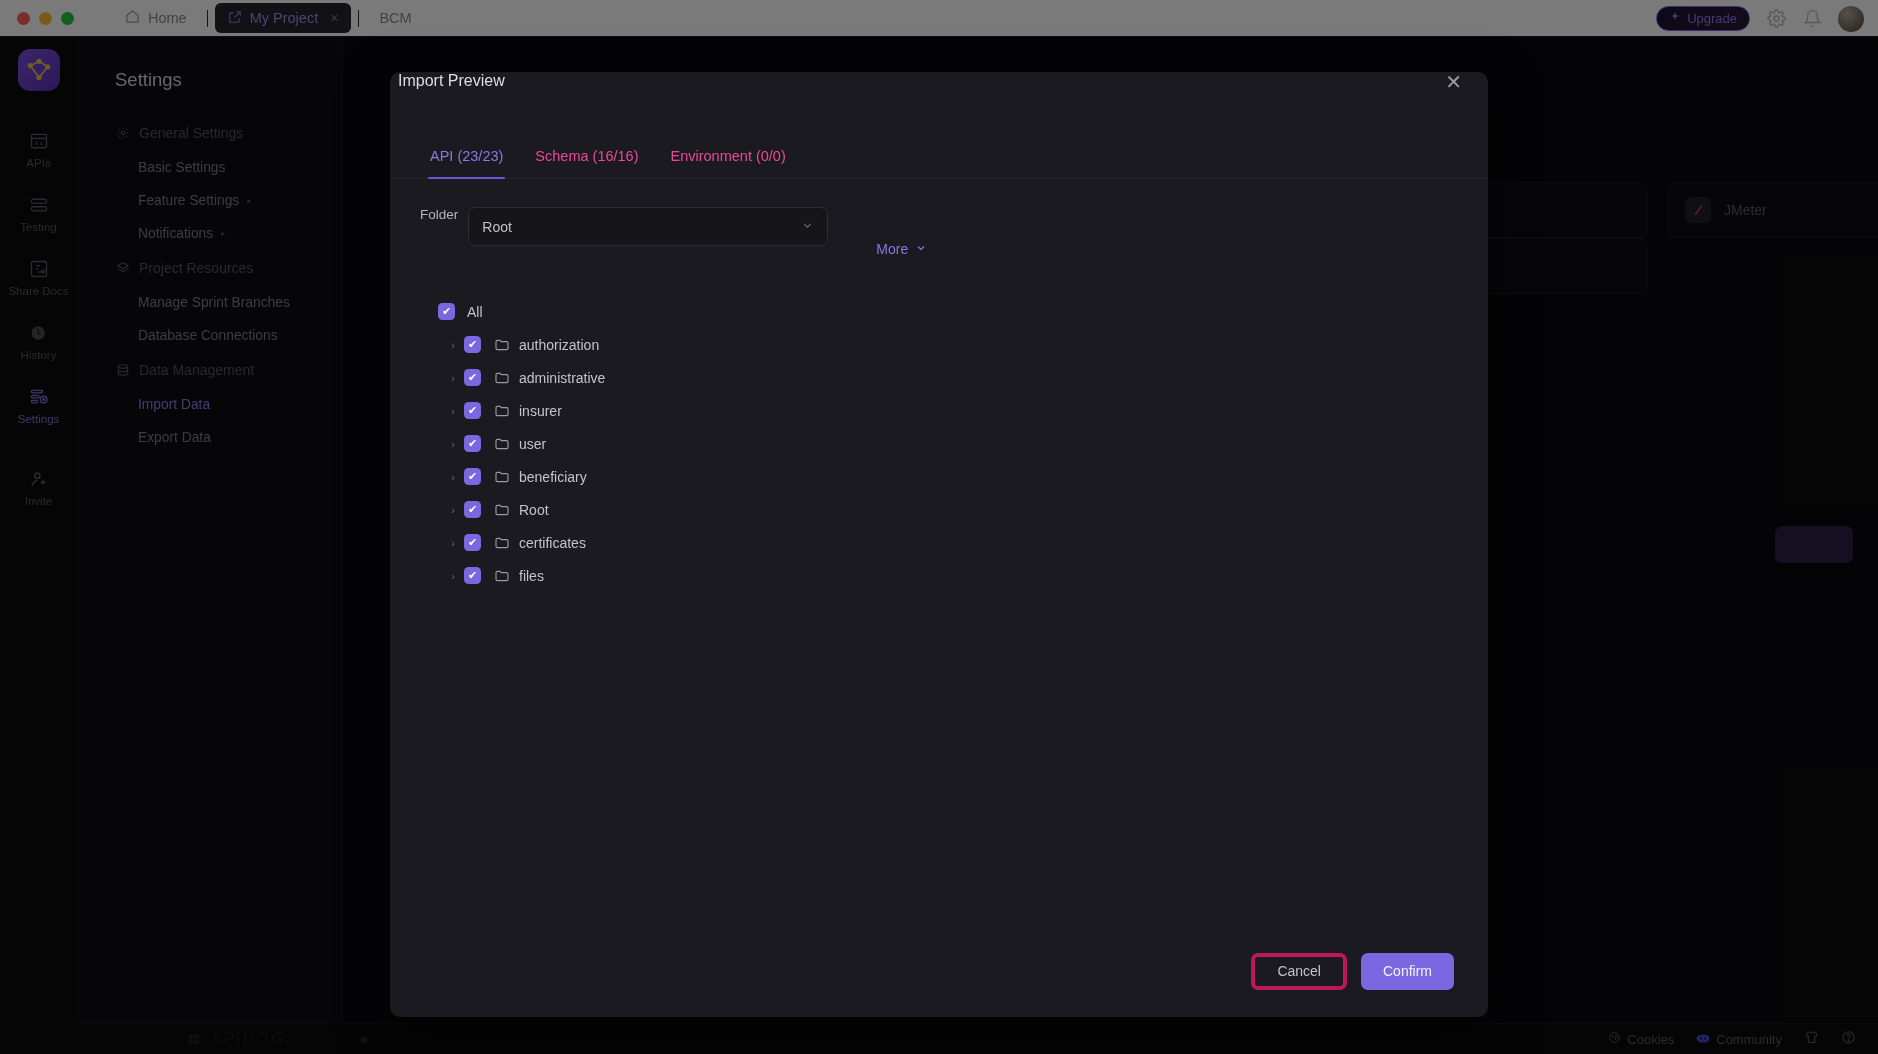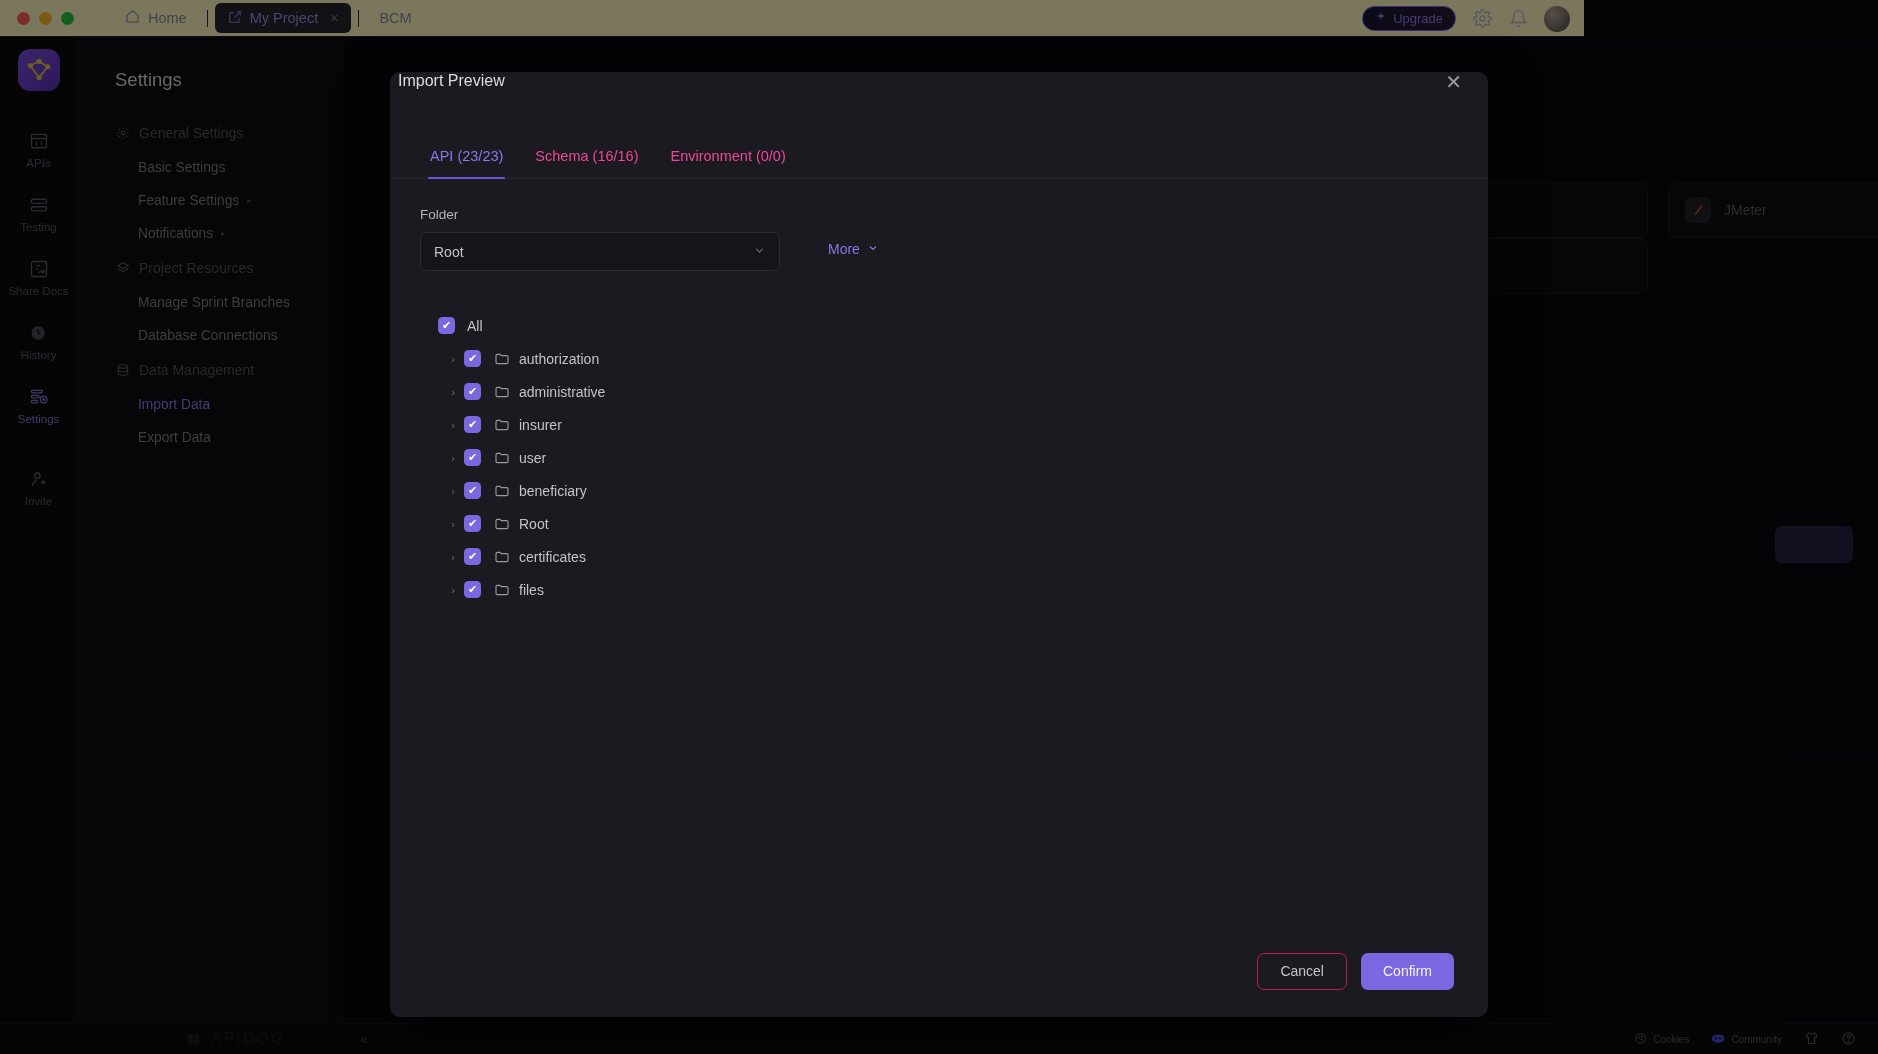--- a/index.html
+++ b/index.html
@@ -7,22 +7,22 @@
     width: 1878px; height: 1054px;
     background: #0b0b0e;
     font-family: "Liberation Sans", sans-serif;
     overflow: hidden;
     color: #c9c9d1;
   }
   #app { position: relative; width: 1878px; height: 1054px; }
 
   
   .titlebar {
-    position: absolute; top: 0; left: 0; width: 1584px; height: 37px;
-    background: #fef9c3; display: flex; align-items: center;
+    position: absolute; top: 0; left: 0; width: 1878px; height: 37px;
+    background: #ffffff; display: flex; align-items: center;
     border-bottom: 1px solid #1f1f26;
   }
   .traffic { display: flex; gap: 9px; padding-left: 17px; }
   .dot { width: 13px; height: 13px; border-radius: 50%; }
   .dot.red { background: #ff5f57; }
   .dot.yellow { background: #febc2e; }
   .dot.green { background: #28c840; }
 
   .tabs-bar { display: flex; align-items: center; margin-left: 38px; height: 37px; }
   .tab {
@@ -93,21 +93,21 @@
   .purple-chip { position: absolute; width: 78px; height: 37px; border-radius: 7px; background: #2a2347; }
 
   
   .bottombar {
     position: absolute; bottom: 0; left: 0; width: 1878px; height: 31px;
     background: #0b0b0e; border-top: 1px solid #16161a;
     display: flex; align-items: center; justify-content: space-between;
   }
   .watermark { display: flex; align-items: center; gap: 9px; margin-left: 185px; color: #1c1c21; font-size: 16px; letter-spacing: 2px; }
   .collapse-btn { position: absolute; left: 360px; color: #45454f; font-size: 14px; }
-  .bb-right { display: flex; align-items: center; gap: 22px; margin-right: 22px; color: #5a5a64; font-size: 10px; }
+  .bb-right { display: flex; align-items: center; gap: 22px; margin-right: 22px; color: #5a5a64; font-size: 13px; }
   .bb-item { display: flex; align-items: center; gap: 6px; }
 
   
   .overlay { position: absolute; inset: 0; background: rgba(0,0,0,0.52); }
   .modal {
     position: absolute; left: 390px; top: 72px; width: 1098px; height: 945px;
     background: #1a1a20; border-radius: 10px;
     box-shadow: 0 14px 50px rgba(0,0,0,0.55);
     display: flex; flex-direction: column;
   }
@@ -119,21 +119,21 @@
   .mtab { padding: 0 16px 14px 16px; font-size: 14.5px; color: #ec4899; position: relative; }
   .mtab.active { color: #8a78e6; text-align: center; }
   .mtab.active::after {
     content: ''; position: absolute; left: 14px; right: 14px; bottom: -1px;
     height: 2.5px; background: #6c56d6; border-radius: 2px;
   }
 
   .modal-body { flex: 1; padding: 28px 30px 0 30px; overflow: hidden; }
 
   .fields { display: flex; align-items: flex-start; gap: 0; position: relative; }
-  .field { display: flex; flex-direction: column; gap: 10px; }
+  .field { display: flex; gap: 10px; }
   .field-label { font-size: 13.5px; color: #b4b4bf; }
   .field-label .muted { color: #b4b4bf; }
   .field-label .link { color: #8a78e6; }
   .select {
     width: 360px; height: 39px; border: 1px solid #2c2c36; border-radius: 7px;
     background: #15151a; display: flex; align-items: center; padding: 0 13px;
     color: #c2c2cc; font-size: 14px;
   }
   .select .chev { margin-left: auto; color: #6d6d79; font-size: 11px; }
   .field.right { margin-left: 66px; }
@@ -147,21 +147,21 @@
   .cbox {
     width: 17px; height: 17px; border-radius: 4.5px; background: #7b68e0;
     display: flex; align-items: center; justify-content: center;
     color: #fff; font-size: 11px; line-height: 1; flex: none;
   }
   .folder-ico { width: 17px; height: 17px; margin-left: 13px; margin-right: 8px; color: #9a9aa6; display: flex; align-items: center; }
   .tree-label { color: #c3c3cd; }
 
   .modal-foot { height: 92px; display: flex; align-items: center; justify-content: flex-end; gap: 14px; padding-right: 34px; }
   .btn { height: 37px; padding: 0 22px; border-radius: 7px; font-size: 14px; display: flex; align-items: center; }
-  .btn.ghost { border: 1px solid #be185d; color: #c3c3cd; background: transparent; }
+  .btn.ghost { border: 4px solid #be185d; color: #c3c3cd; background: transparent; }
   .btn.primary { background: #7b68e0; color: #f4f2fd; }
 </style>
 </head>
 <body>
 
 <div id="app">
 
   <div class="titlebar">
     <div class="traffic">
       <div class="dot red"></div>

